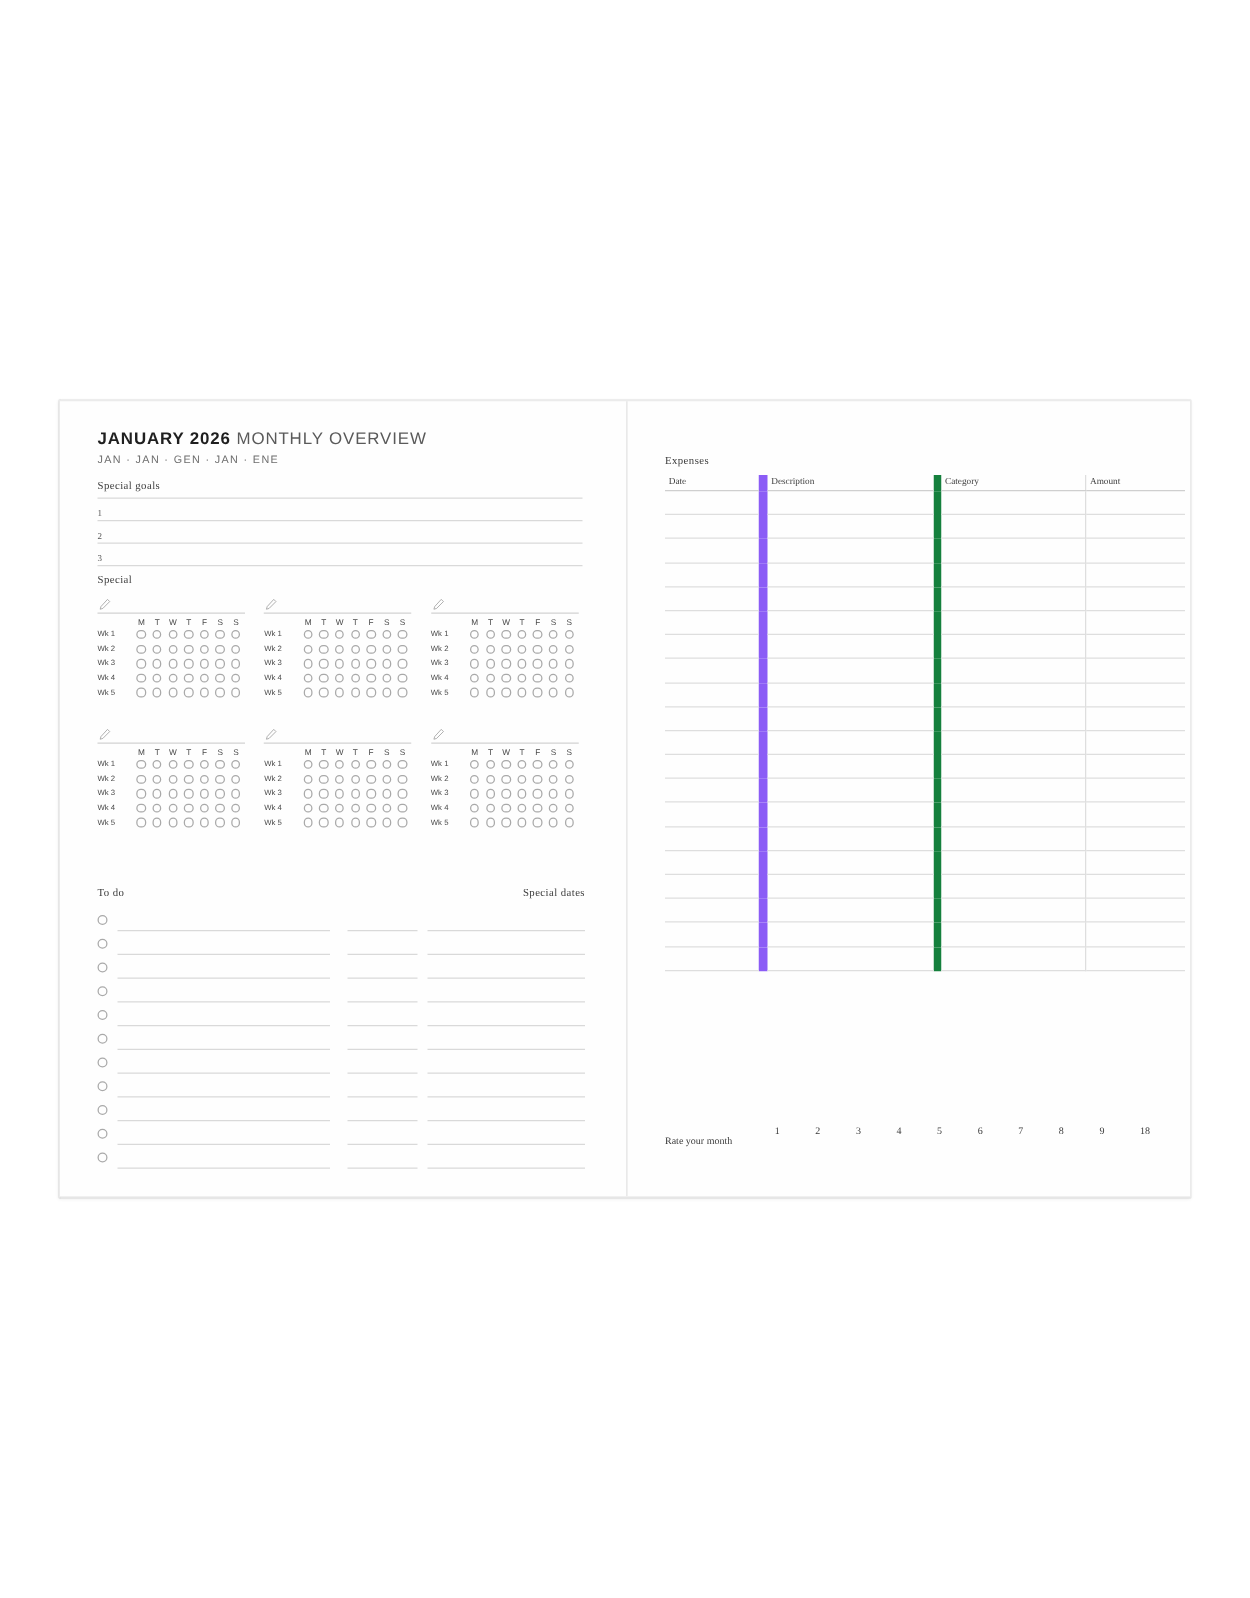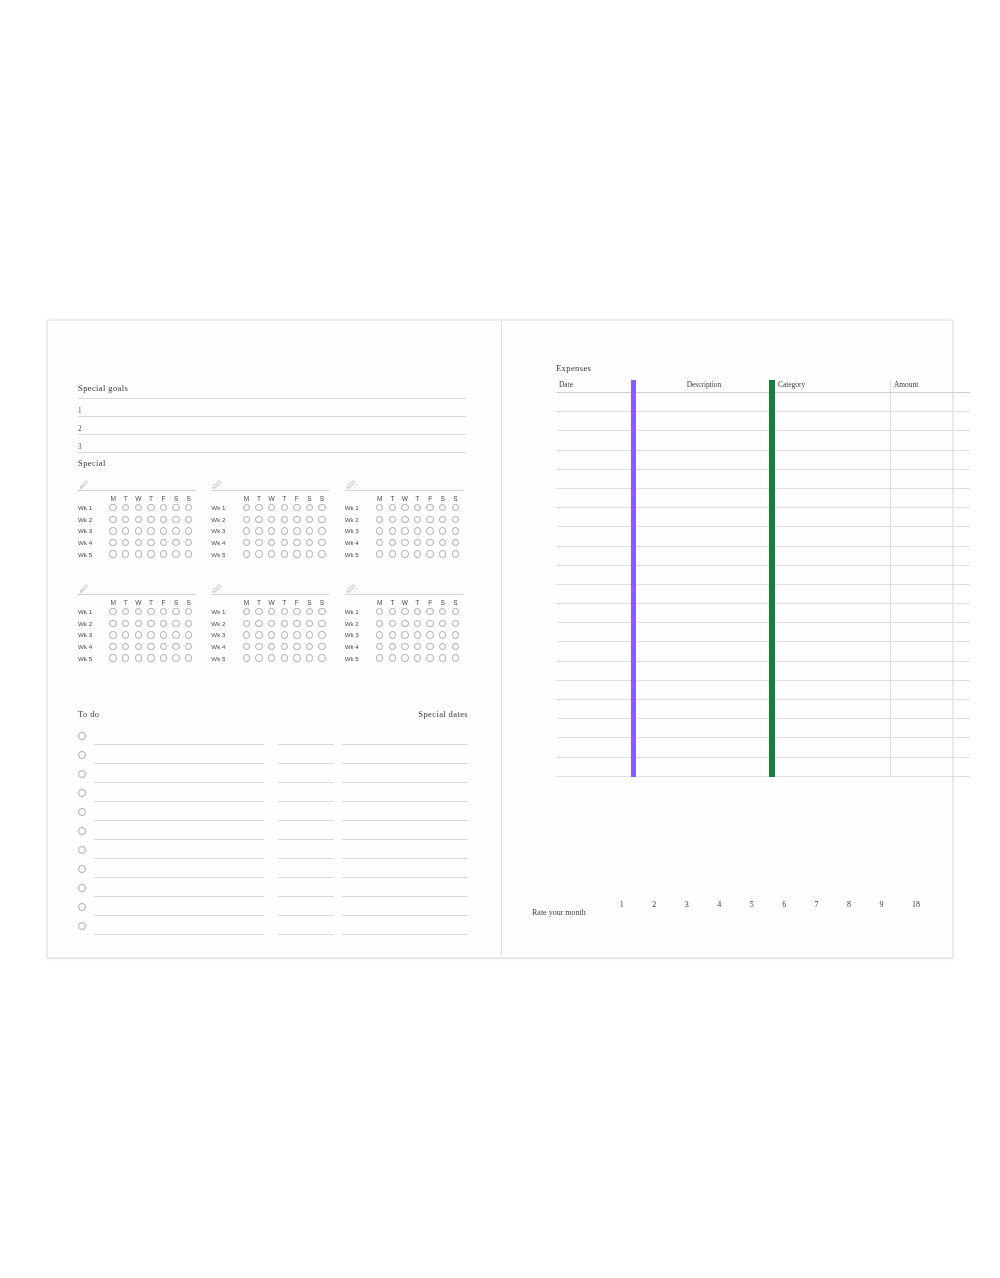--- a/index.html
+++ b/index.html
@@ -233,21 +233,20 @@
     bottom: 1px;
     border-bottom: 1px solid #d9d9d9;
   }
 
   
   #expenses {
     position: absolute;
     left: 30px;
     top: 42px;
     width: 390px;
-    margin-left: 24px;
   }
   table.exp {
     margin-top: 7px;
     width: 390px;
     border-collapse: collapse;
     table-layout: fixed;
   }
   table.exp th {
     font-family: "Liberation Serif", serif;
     font-size: 7.4px;
@@ -258,21 +257,21 @@
     border-bottom: 1px solid #cfcfcf;
   }
   table.exp td {
     height: 18.2px;
     border-bottom: 1px solid #dedede;
     border-right: 1px solid #dedede;
     padding: 0;
   }
   table.exp td:last-child { border-right: none; }
   table.exp th.c0, table.exp td.c0 { width: 72px; }
-  table.exp th.c1, table.exp td.c1 { width: 130px; border-left: 5px solid #8b5cf6; text-align: center; }
+  table.exp th.c1, table.exp td.c1 { width: 130px; border-left: 7px solid #8b5cf6; }
   table.exp th.c2, table.exp td.c2 { width: 112px; border-left: 6px solid #15803d; }
   table.exp th.c3, table.exp td.c3 { width: 76px; border-left: 1px solid #dedede; }
 
   #grateful {
     position: absolute;
     left: 30px;
     top: 420px;
     width: 390px;
   }
   .grateful-lines {
@@ -311,20 +310,27 @@
 </style>
 </head>
 <body>
 
 <div id="spread">
 
   <div id="spine"></div>
 
   <div class="page left">
 
+    <div class="title-block">
+      <div class="title-line">
+        <span class="strong">JANUARY 2026</span>
+        <span class="light">MONTHLY OVERVIEW</span>
+      </div>
+      <div class="subtitle-line">JAN · JAN · GEN · JAN · ENE</div>
+    </div>
 
     <div id="monthly-goals">
       <div class="section-label">Special goals</div>
       <div class="goals-wrap">
         <div class="goal-row">
           <span class="goal-num">1</span>
         </div>
         <div class="goal-row">
           <span class="goal-num">2</span>
         </div>

